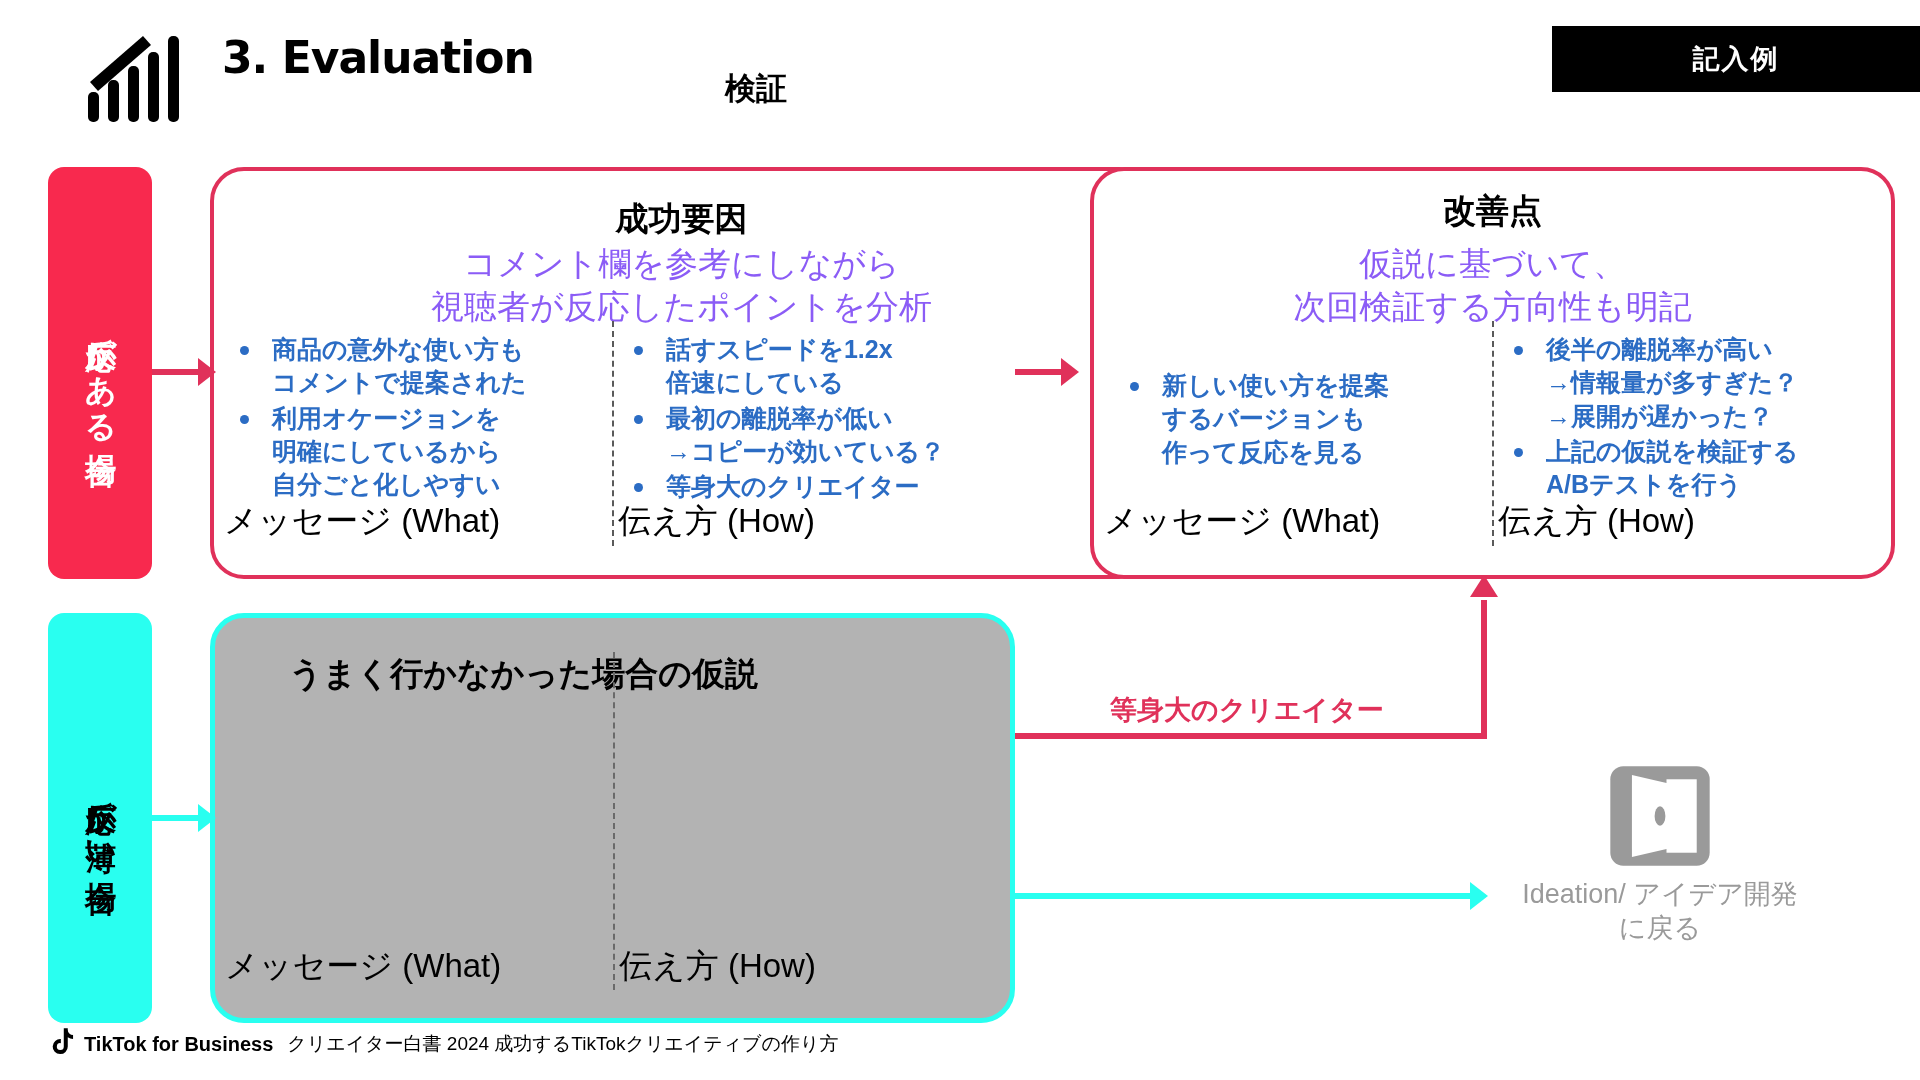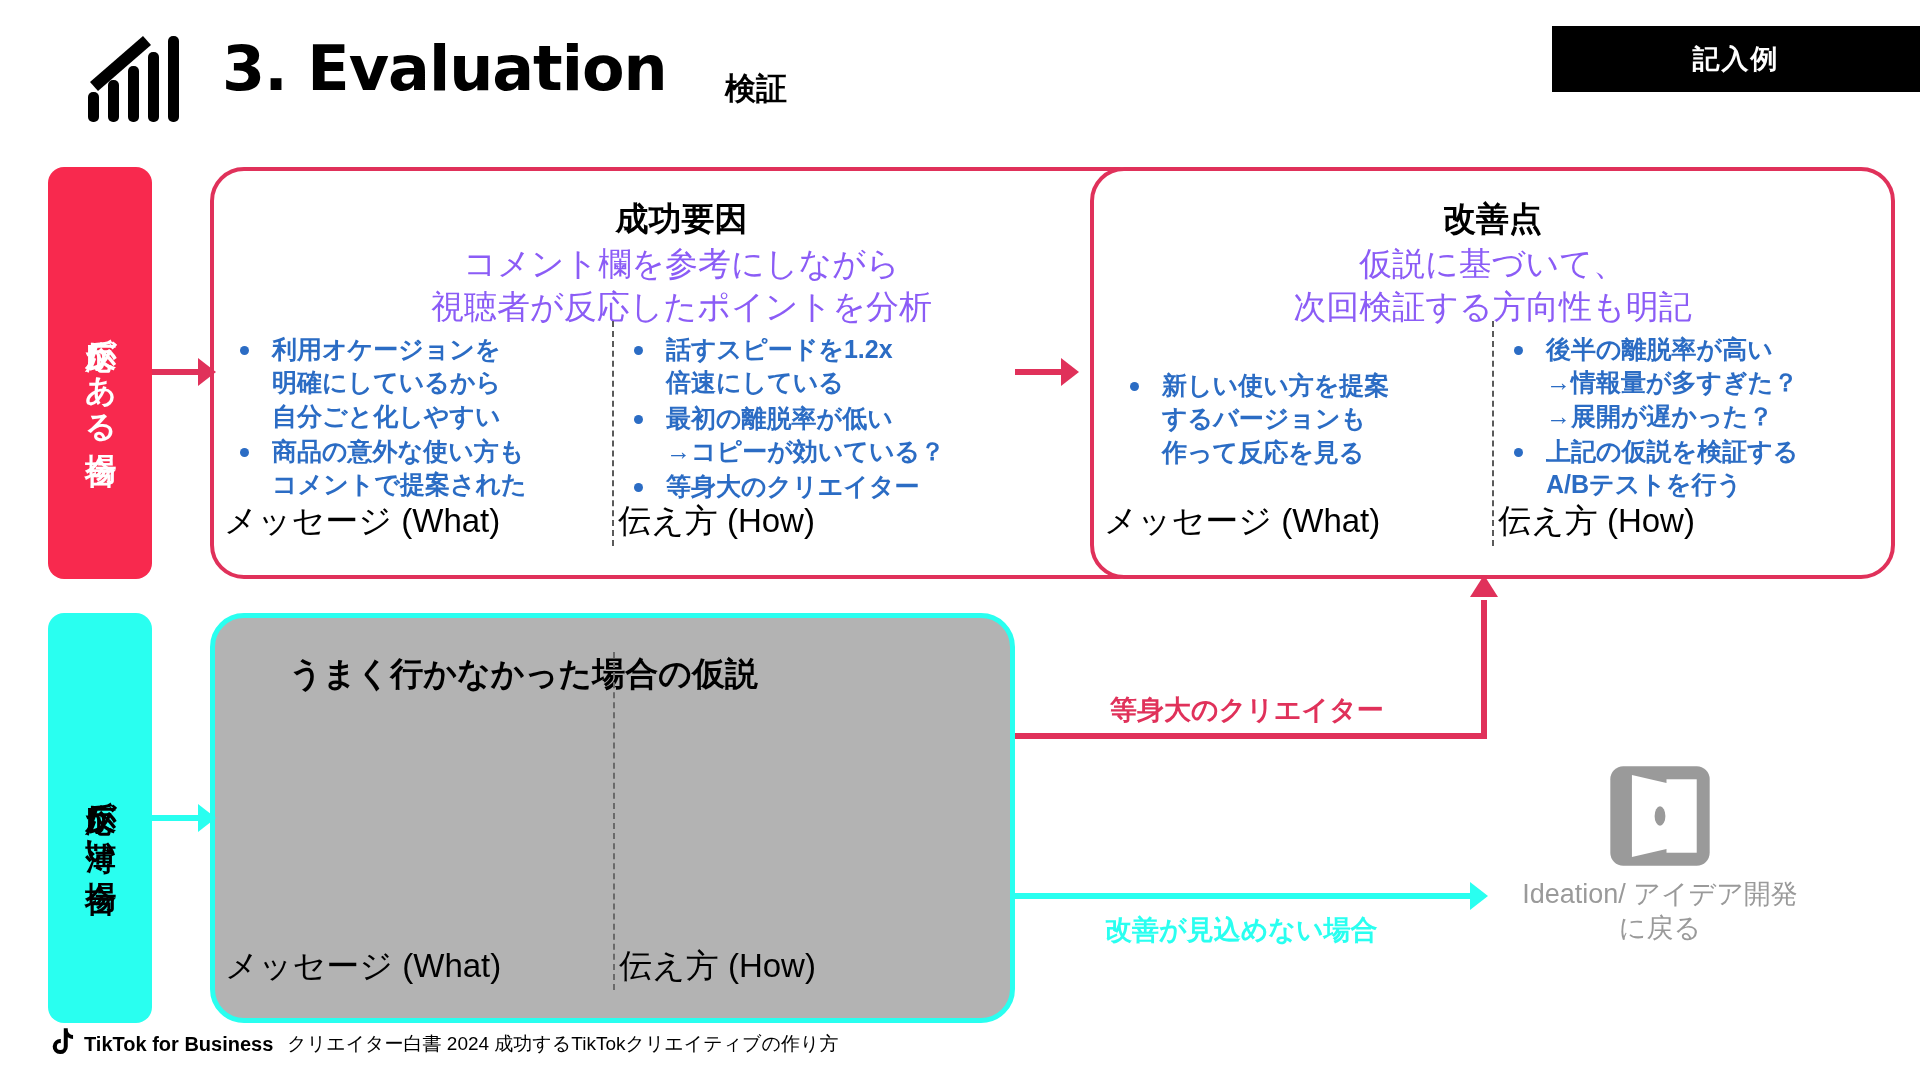--- a/index.html
+++ b/index.html
@@ -8,21 +8,21 @@
     background:#ffffff;
     font-family:"Liberation Sans","DejaVu Sans",sans-serif;
     position:relative;overflow:hidden;
   }
   .slide{position:absolute;inset:0;}
 
   
   .logo-icon{position:absolute;left:88px;top:34px;width:110px;height:88px;}
   .title{
     position:absolute;left:222px;top:32px;
-    font-size:62px;font-weight:800;color:#000;letter-spacing:-1px;
+    font-size:44px;font-weight:800;color:#000;letter-spacing:-1px;
     font-family:"DejaVu Sans","Liberation Sans",sans-serif;
     white-space:nowrap;
   }
   .title-jp{
     position:absolute;left:725px;top:68px;
     font-size:31px;font-weight:800;color:#000;white-space:nowrap;
   }
   .badge{
     position:absolute;right:0;top:26px;width:368px;height:66px;
     background:#000000;color:#ffffff;
@@ -146,40 +146,40 @@
     <span class="pill-text">反応が薄い場合</span>
   </div>
 
   <div class="card card-outline" id="card-success">
     <div class="card-title" style="top:26px;">成功要因</div>
     <div class="card-sub" style="top:72px;white-space:pre-line;">コメント欄を参考にしながら
 視聴者が反応したポイントを分析</div>
     <div class="divider" style="left:398px;top:150px;height:225px;"></div>
 
     <ul class="bullets" style="left:12px;top:162px;width:386px;">
+      <li>商品の意外な使い方も
+コメントで提案された</li>
       <li>利用オケージョンを
 明確にしているから
 自分ごと化しやすい</li>
-      <li>商品の意外な使い方も
-コメントで提案された</li>
     </ul>
     <ul class="bullets" style="left:406px;top:162px;width:390px;">
       <li>話すスピードを1.2x
 倍速にしている</li>
       <li>最初の離脱率が低い
 →コピーが効いている？</li>
       <li>等身大のクリエイター</li>
     </ul>
 
     <div class="col-label" style="left:10px;top:328px;width:388px;">メッセージ (What)</div>
     <div class="col-label" style="left:404px;top:328px;width:390px;">伝え方 (How)</div>
   </div>
 
   <div class="card card-outline" id="card-improve">
-    <div class="card-title" style="top:26px;">改善点</div>
+    <div class="card-title" style="top:18px;">改善点</div>
     <div class="card-sub" style="top:72px;white-space:pre-line;">仮説に基づいて、
 次回検証する方向性も明記</div>
     <div class="divider" style="left:398px;top:150px;height:225px;"></div>
 
     <ul class="bullets" style="left:406px;top:162px;width:392px;">
       <li>後半の離脱率が高い
 →情報量が多すぎた？
 →展開が遅かった？</li>
       <li>上記の仮説を検証する
 A/Bテストを行う</li>
@@ -210,21 +210,20 @@
   <div class="conn-cyan" style="left:152px;top:815px;width:58px;height:6px;"></div>
   <div class="conn-cyan" style="left:198px;top:804px;width:0;height:0;background:transparent;border-left:18px solid #29FFF0;border-top:14px solid transparent;border-bottom:14px solid transparent;"></div>
 
   <div class="conn" style="left:1015px;top:733px;width:472px;height:6px;"></div>
   <div class="conn" style="left:1481px;top:600px;width:6px;height:139px;"></div>
   <div class="conn" style="left:1470px;top:575px;width:0;height:0;background:transparent;border-bottom:22px solid #E0315A;border-left:14px solid transparent;border-right:14px solid transparent;"></div>
   <div class="arrow-label label-pink" style="left:1110px;top:692px;">等身大のクリエイター</div>
 
   <div class="conn-cyan" style="left:1015px;top:893px;width:465px;height:6px;"></div>
   <div class="conn-cyan" style="left:1470px;top:882px;width:0;height:0;background:transparent;border-left:18px solid #29FFF0;border-top:14px solid transparent;border-bottom:14px solid transparent;"></div>
-  <div class="arrow-label label-cyan" style="left:1105px;top:912px;">改善が見込めない場合</div>
 
   <div class="ideation">
     <div class="door-wrap">
       <svg viewBox="0 0 100 100" width="108" height="108">
         <rect x="4" y="4" width="92" height="92" rx="12" fill="#9A9A9A"></rect>
         <rect x="56" y="16" width="28" height="68" fill="#ffffff"></rect>
         <path d="M24 12 L58 20 L58 80 L24 88 Z" fill="#ffffff"></path>
         <ellipse cx="50" cy="50" rx="5" ry="9" fill="#9A9A9A"></ellipse>
       </svg>
     </div>

